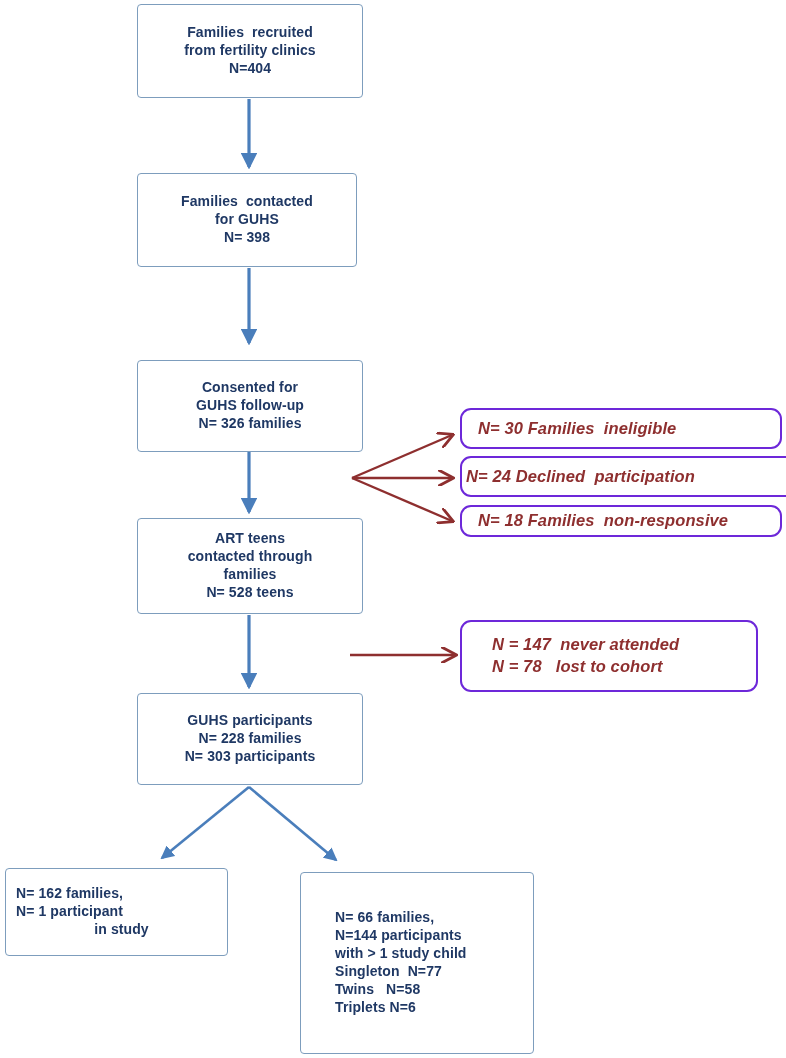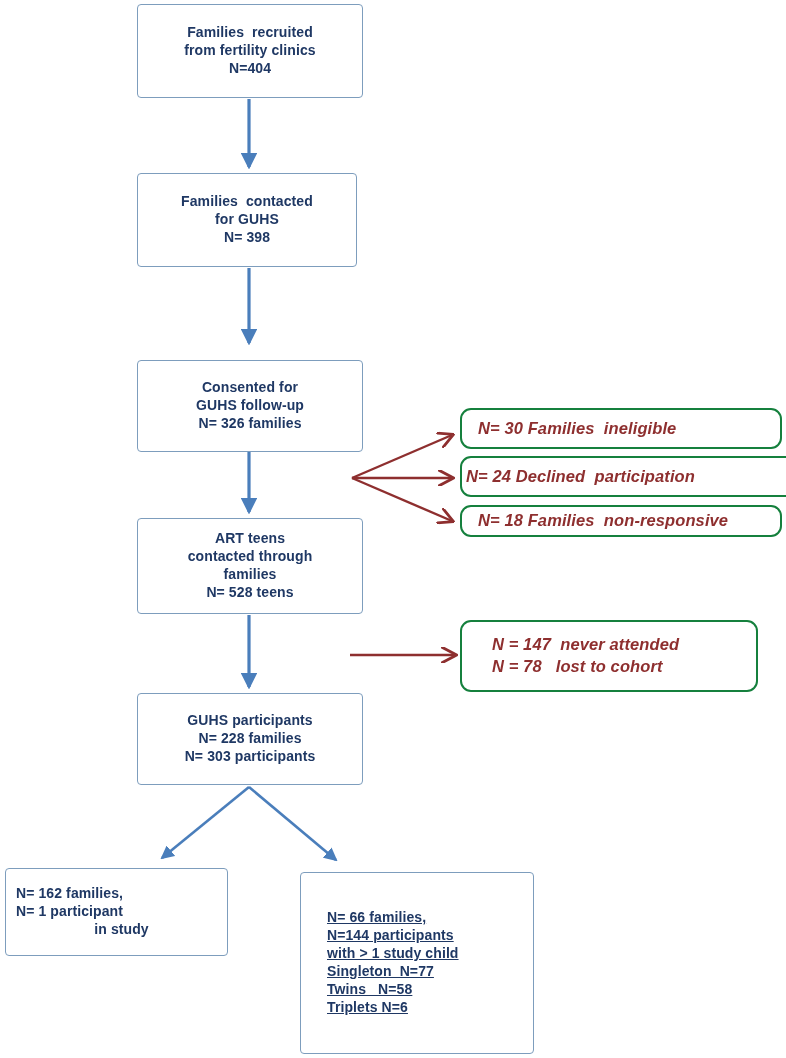--- a/index.html
+++ b/index.html
@@ -38,41 +38,41 @@
   .node-blue {
     border: 1.6px solid #7d9dbd;
     border-radius: 4px;
     color: #1f3864;
     font-weight: bold;
     font-size: 14px;
     line-height: 1.28;
     letter-spacing: 0.1px;
   }
   .node-red {
-    border: 2px solid #15803d;
+    border: 2px solid #6d28d9;
     border-radius: 11px;
     color: #8e2f2f;
     font-weight: bold;
     font-style: italic;
     font-size: 16.5px;
     line-height: 1.33;
     letter-spacing: 0.1px;
   }
   .ctr { text-align: center; }
   .lft { text-align: left; }
   .line { display: block; white-space: pre; }
 
   
   #n-recruited  { left: 137px; top:   4px; width: 226px; height:  94px; }
   #n-contacted  { left: 137px; top: 173px; width: 220px; height:  94px; }
   #n-consented  { left: 137px; top: 348px; width: 226px; height:  92px; margin-top: 12px; }
   #n-artteens   { left: 137px; top: 518px; width: 226px; height:  96px; }
   #n-guhs       { left: 137px; top: 693px; width: 226px; height:  92px; }
   #n-single     { left:   5px; top: 868px; width: 223px; height:  88px; padding-left: 10px;}
-  #n-multi      { left: 300px; top: 872px; width: 234px; height: 182px; padding-left: 26px; text-decoration: underline;}
+  #n-multi      { left: 300px; top: 872px; width: 234px; height: 182px; padding-left: 34px;}
 
   
   #r-ineligible { left: 460px; top: 408px; width: 322px; height: 41px; padding-left: 16px;}
   #r-declined   { left: 460px; top: 456px; width: 368px; height: 41px; padding-left: 4px;}
   #r-nonresp    { left: 460px; top: 505px; width: 322px; height: 32px; padding-left: 16px;}
   #r-attrition  { left: 460px; top: 620px; width: 298px; height: 72px; padding-left: 30px;}
 </style>
 </head>
 <body>
 

